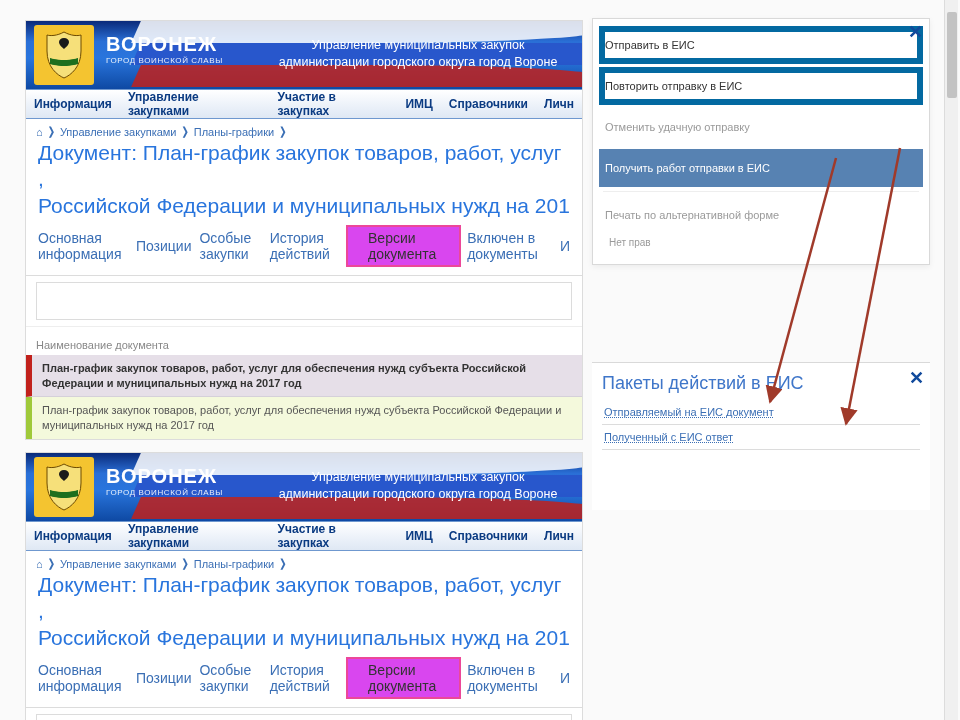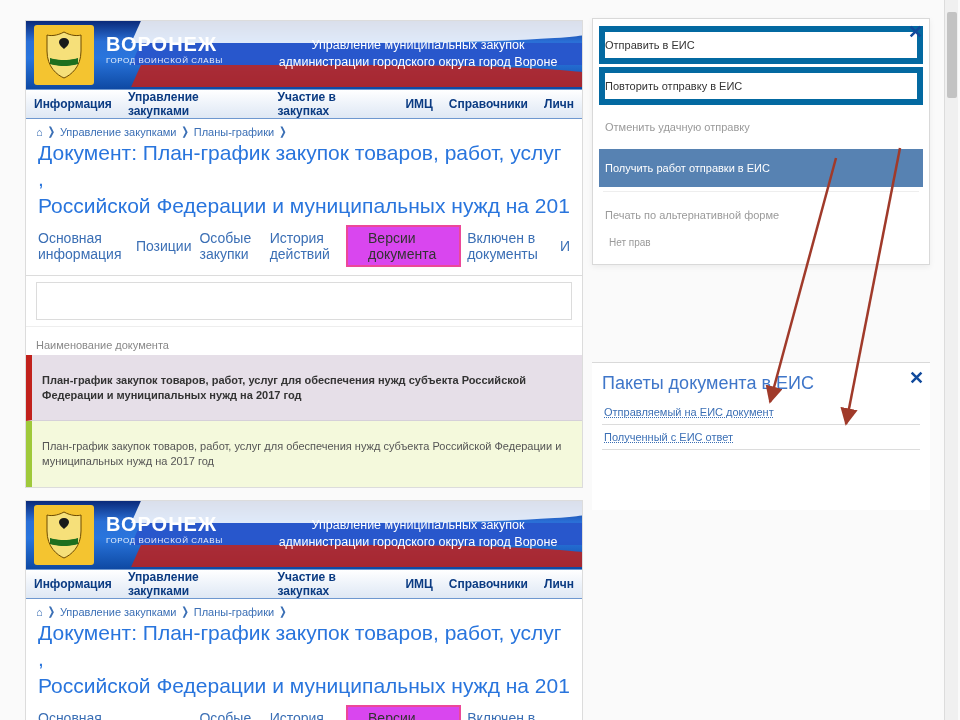--- a/index.html
+++ b/index.html
@@ -23,21 +23,21 @@
   .menubar span { color:#0b3b82; font-weight:bold; font-size:12px; cursor:pointer; }
   .crumbs { padding: 6px 10px 0 10px; font-size:11px; color:#3b6fb5; display:flex; align-items:center; gap:4px; flex-wrap: wrap; }
   .crumbs .chev { color:#3b6fb5; font-weight:bold; }
   .h1 { padding: 2px 12px 6px 12px; color:#2975dd; font-size: 21px; font-weight: 300; line-height: 1.25; }
   .tabs { padding: 0 10px 8px 10px; display:flex; gap: 4px; align-items:center; color:#3b6fb5; font-size:14px; border-bottom:1px solid #dcdcdc; }
   .tabs .tab { cursor:pointer; padding: 4px 2px; }
   .tabs .tab.active { border:2px solid #ec4899; background:#d946ef; color:#333; padding:3px 20px; }
   .slot { padding: 6px 10px; }
   .box { height: 38px; border:1px solid #dcdcdc; background:#fff; }
   .ghead { padding:12px 10px 4px 10px; color:#888; font-size:11px; border-top:1px solid #eee; }
-  .row { padding:18px 10px; font-size:11px; line-height:1.35; position:relative; }
+  .row { padding:6px 10px; font-size:11px; line-height:1.35; position:relative; }
   .row.red  { background:#e6dfe8; border-left:6px solid #c1211c; color:#333; font-weight:bold; border-bottom:1px solid #d5d0d9; }
   .row.green{ background:#f4f9dc; border-left:6px solid #9fc93a; color:#555; }
 
   
   .dd { position:absolute; left:592px; top:18px; width:338px; background:#fff; border:1px solid #d9d9d9; padding:4px 4px 14px 4px; box-shadow:0 2px 6px rgba(0,0,0,.06); }
   .dd .close { position:absolute; right:6px; top:2px; color:#114a9c; font-size:18px; font-weight:bold; cursor:pointer; }
   .dd-item { margin:3px 2px; padding:7px 0; font-size:11px; color:#333; background:#fff; border:6px solid #0369a1; cursor:pointer; }
   .dd-item.sel { background:#5782b2; color:#fff; border-color:#5782b2; }
   .dd-item.dis { color:#9a9a9a; border-color:transparent; background:transparent; cursor:default; }
   .dd-hint { margin:1px 12px 2px 12px; font-size:10px; color:#9a9a9a; }
@@ -193,21 +193,21 @@
     <div class="dd-item">Повторить отправку в ЕИС</div>
     <div class="dd-item dis">Отменить удачную отправку</div>
     <div class="dd-item sel">Получить работ отправки в ЕИС</div>
     <div class="dd-sep"></div>
     <div class="dd-item dis">Печать по альтернативной форме</div>
     <div class="dd-hint">Нет прав</div>
   </div>
 
   <div class="pk">
     <div class="close">✕</div>
-    <div class="pk-title">Пакеты документа в ЕИС</div>
+    <div class="pk-title">Пакеты действий в ЕИС</div>
     <div class="pk-link">
       <span class="ul">Отправляемый на ЕИС документ</span>
     </div>
     <div class="pk-link">
       <span class="ul">Полученный с ЕИС ответ</span>
     </div>
   </div>
 
   <svg class="arrows" viewBox="0 0 960 720">
     <defs>

